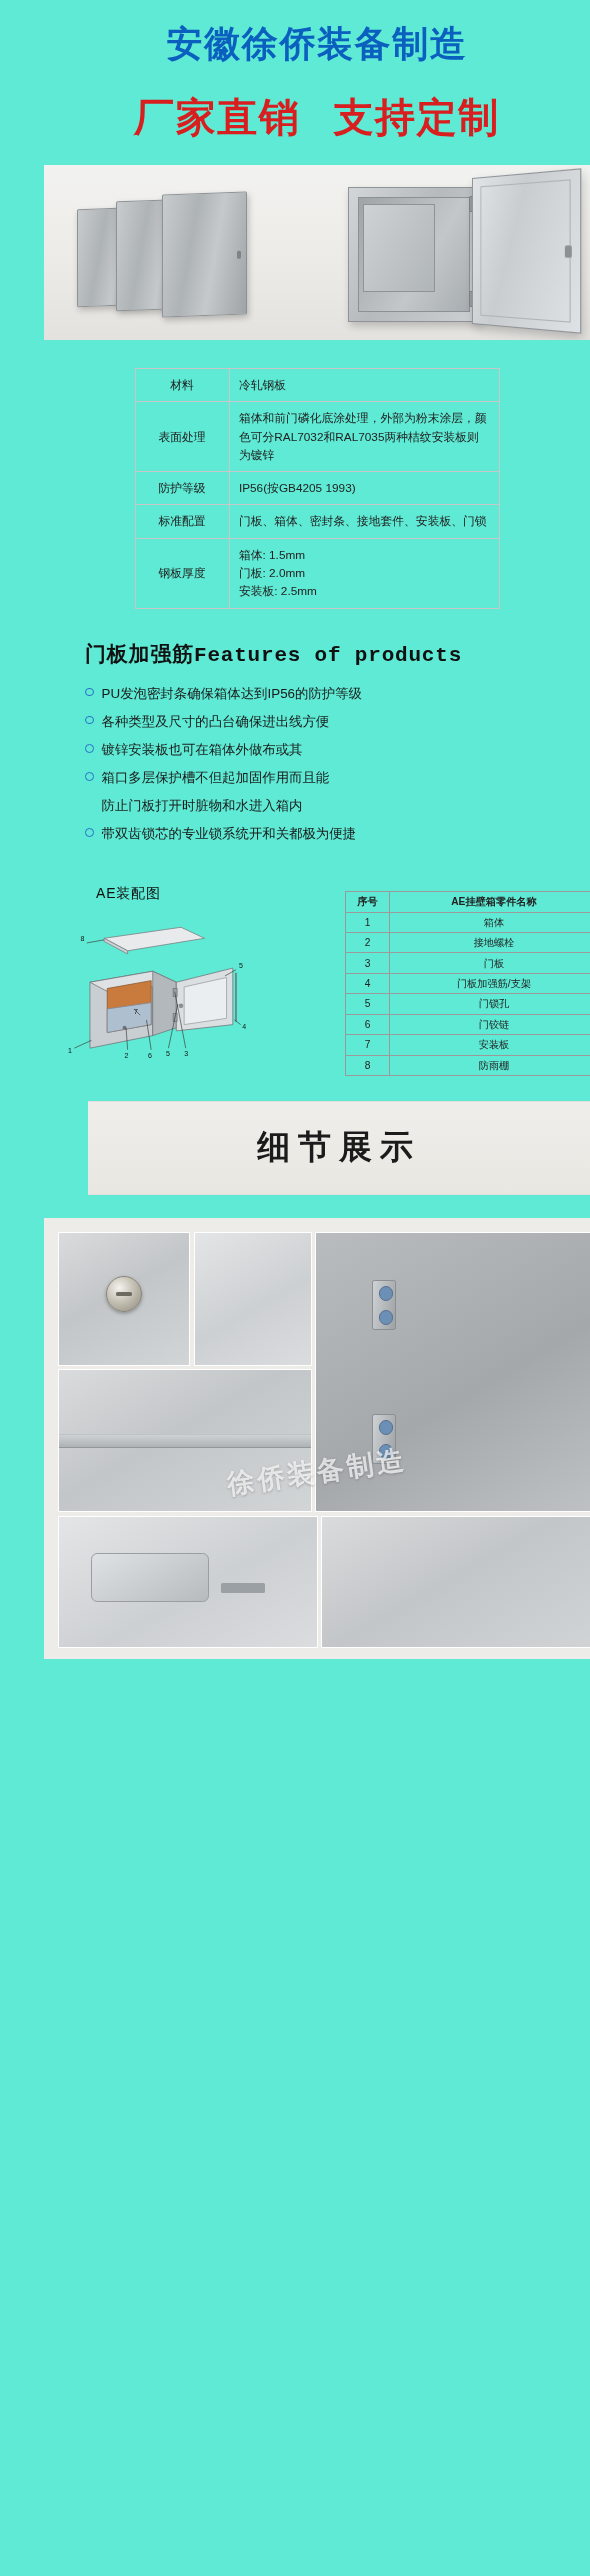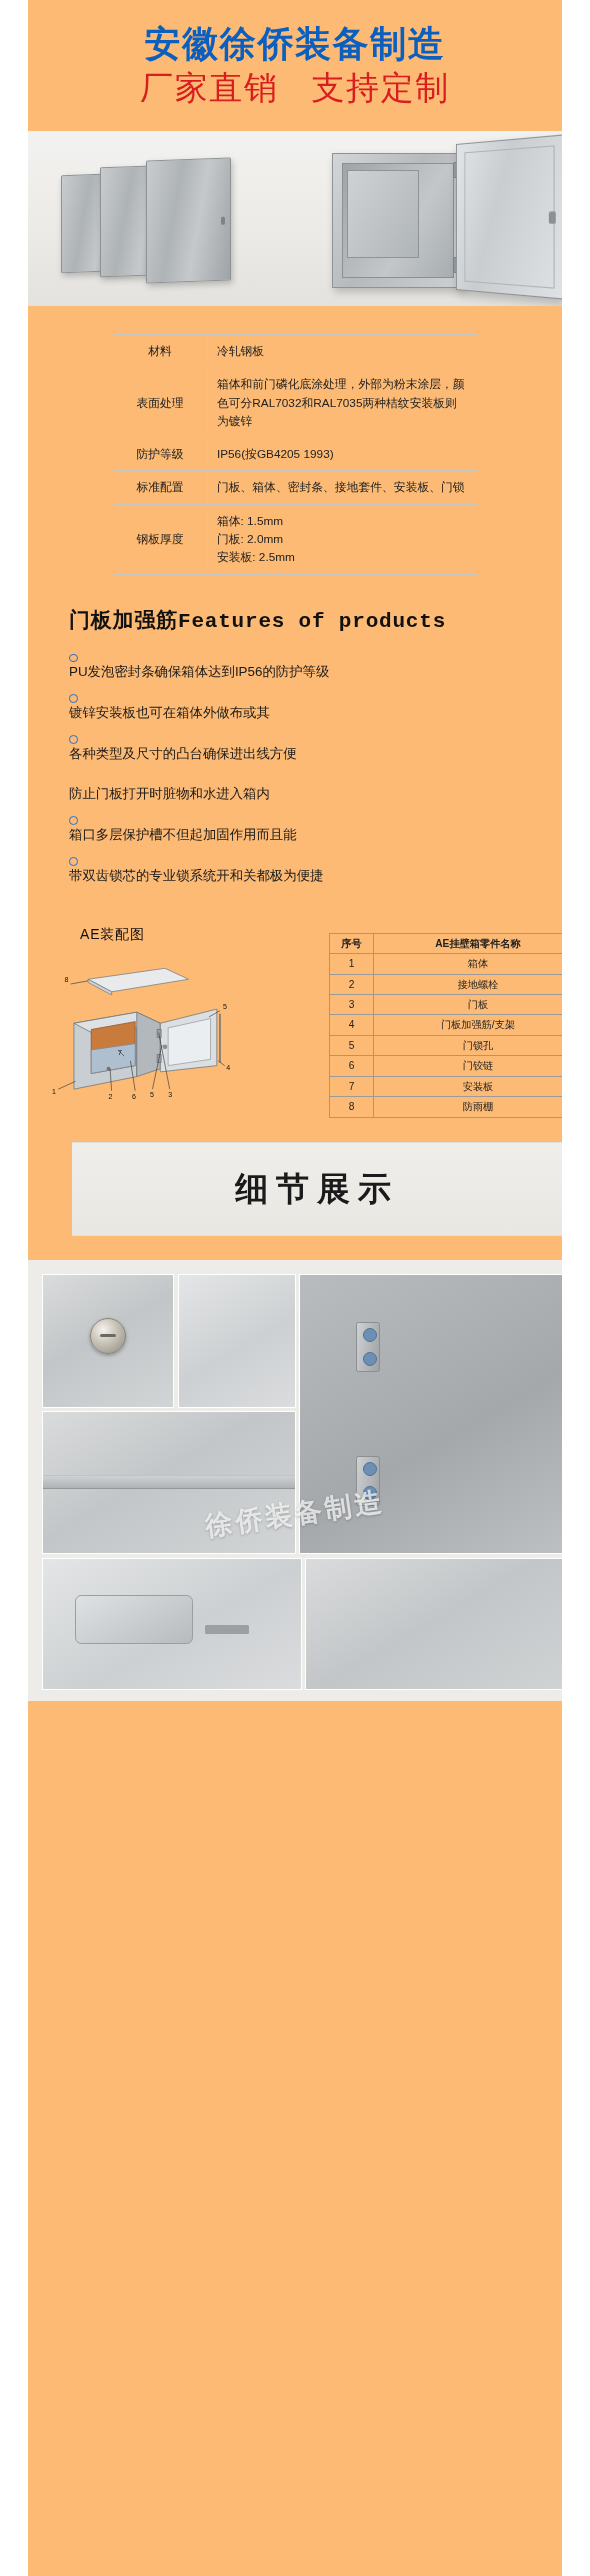--- a/index.html
+++ b/index.html
@@ -3,45 +3,46 @@
 <meta charset="utf-8">
 <style>
   * { box-sizing: border-box; }
   html, body {
     margin: 0;
     padding: 0;
     background: #ffffff;
     font-family: "Liberation Sans", sans-serif;
   }
   .page {
-    width: 534px;
+    width: 590px;
     min-height: 2576px;
     margin: 0 auto;
-    background: #fdba74;
+    background: #5eead4;
     position: relative;
     overflow: hidden;
+    padding-left: 44px;
   }
 
   
   .header {
     padding: 20.5px 0 7.9px 0;
     text-align: center;
   }
   .header-title {
     font-size: 36px;
     font-weight: bold;
     color: #0b5fbf;
     letter-spacing: 1.6px;
     line-height: 1.25;
     font-family: "DejaVu Sans", "Liberation Sans", sans-serif;
   }
   .header-sub {
-    margin-top: 0;
-    font-size: 33px;
-    font-weight: normal;
+    margin-top: 24px;
+    font-size: 40px;
+    font-weight: bold;
     color: #d81e1e;
     letter-spacing: 1.6px;
     font-family: "DejaVu Sans", "Liberation Sans", sans-serif;
   }
   .header-sub .gap { display: inline-block; width: 33px; }
 
   
   .hero {
     margin: 12.6px 0 0 0;
     height: 175px;
@@ -140,21 +141,20 @@
     margin-bottom: 15.7px;
   }
   .features-title .en { font-weight: bold; font-family: Liberation Mono, monospace; }
   .feat-item {
     display: flex;
     align-items: flex-start;
     font-size: 13.4px;
     color: #1a1a1a;
     margin: 8.7px 0;
     line-height: 1.45;
-    flex-direction: column;
   }
   .bullet {
     width: 8.7px; height: 8.7px;
     border: 1.6px solid #2a6fc9;
     border-radius: 50%;
     margin: 3.9px 7.9px 0 0;
     flex: 0 0 auto;
   }
 
   
@@ -332,33 +332,33 @@
   <div class="features">
     <div class="features-title">
       <span>门板加强筋</span><span class="en">Features of products</span>
     </div>
     <div class="feat-item">
       <span class="bullet"></span>
       <span>PU发泡密封条确保箱体达到IP56的防护等级</span>
     </div>
     <div class="feat-item">
       <span class="bullet"></span>
+      <span>各种类型及尺寸的凸台确保进出线方便</span>
+    </div>
+    <div class="feat-item">
+      <span class="bullet"></span>
       <span>镀锌安装板也可在箱体外做布或其</span>
     </div>
     <div class="feat-item">
       <span class="bullet"></span>
-      <span>各种类型及尺寸的凸台确保进出线方便</span>
+      <span>箱口多层保护槽不但起加固作用而且能</span>
     </div>
     <div class="feat-item">
       <span class="bullet" style="visibility:hidden"></span>
       <span>防止门板打开时脏物和水进入箱内</span>
-    </div>
-    <div class="feat-item">
-      <span class="bullet"></span>
-      <span>箱口多层保护槽不但起加固作用而且能</span>
     </div>
     <div class="feat-item">
       <span class="bullet"></span>
       <span>带双齿锁芯的专业锁系统开和关都极为便捷</span>
     </div>
   </div>
 
   <div class="assembly">
     <div class="assembly-title">AE装配图</div>
 

